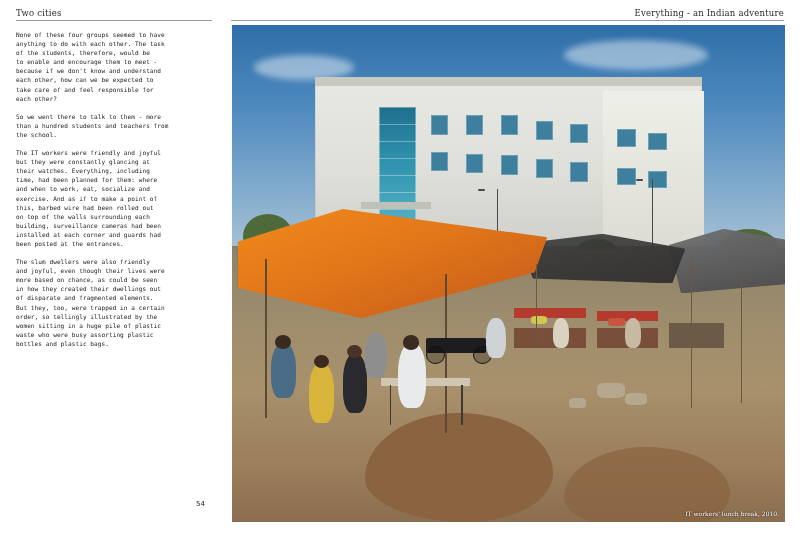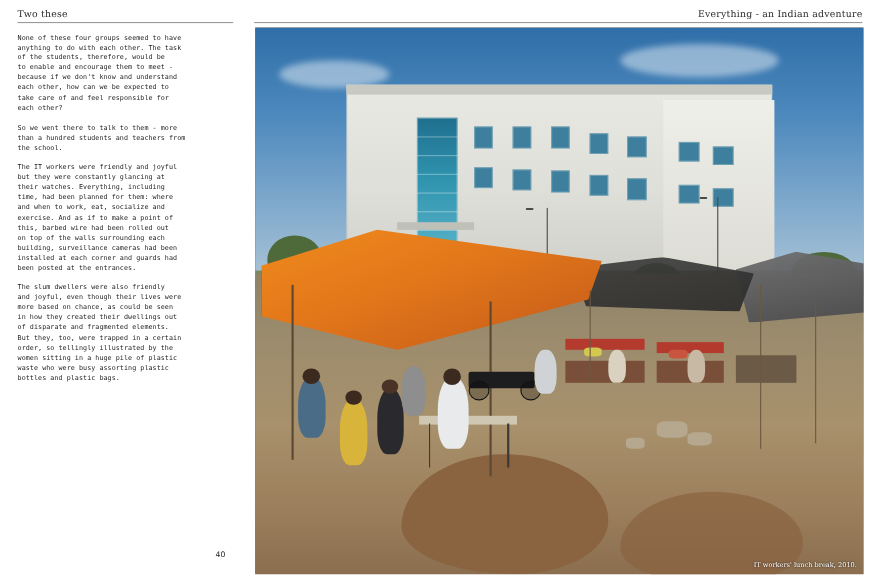--- a/index.html
+++ b/index.html
@@ -266,21 +266,21 @@
     color: #ffffff;
     text-shadow: 0 0 2px rgba(0,0,0,0.9);
     white-space: nowrap;
   }
 </style>
 </head>
 <body>
 
 <div class="spread">
 
-  <div class="running-head left">Two these</div>
+  <div class="running-head left">Two cities</div>
   <div class="rule left"></div>
 
   <div class="running-head right">Everything - an Indian adventure</div>
   <div class="rule right"></div>
 
   <div class="text-col">
     <p class="para">None of these four groups seemed to have
 anything to do with each other. The task
 of the students, therefore, would be
 to enable and encourage them to meet -
@@ -307,21 +307,21 @@
 more based on chance, as could be seen
 in how they created their dwellings out
 of disparate and fragmented elements.
 But they, too, were trapped in a certain
 order, so tellingly illustrated by the
 women sitting in a huge pile of plastic
 waste who were busy assorting plastic
 bottles and plastic bags.</p>
   </div>
 
-  <div class="folio">40</div>
+  <div class="folio">54</div>
 
   <div class="photo-frame">
     <div class="photo">
 
       <div class="sky"></div>
       <div class="cloud" style="left:4%;top:6%;width:18%;height:5%;"></div>
       <div class="cloud" style="left:60%;top:3%;width:26%;height:6%;"></div>
       <div class="cloud" style="left:30%;top:30%;width:40%;height:6%;opacity:.35;"></div>
 
       <div class="building">

